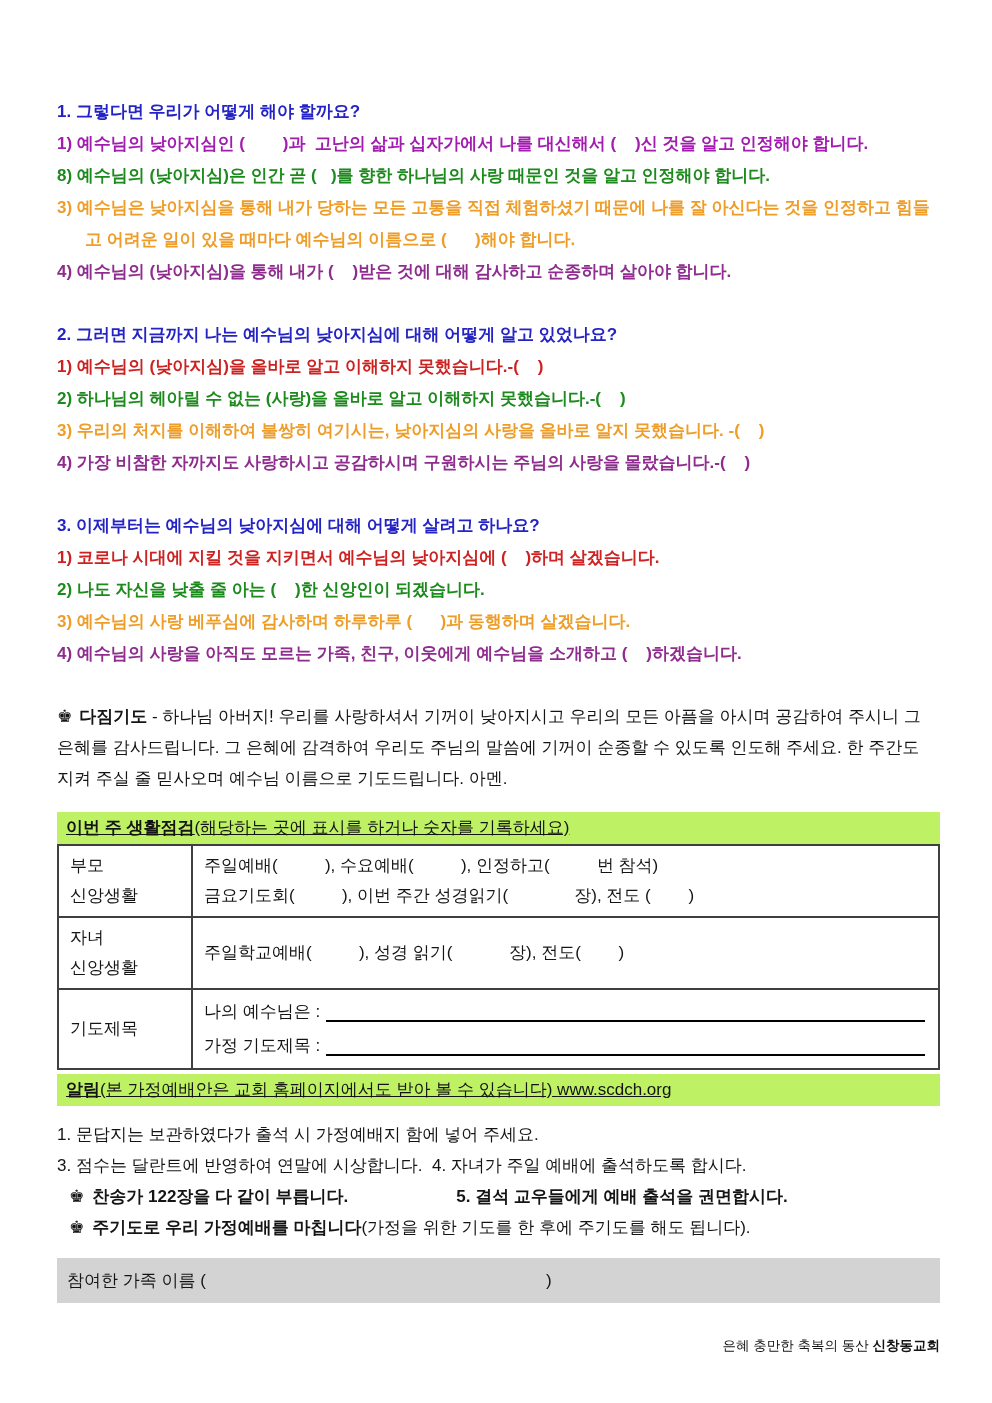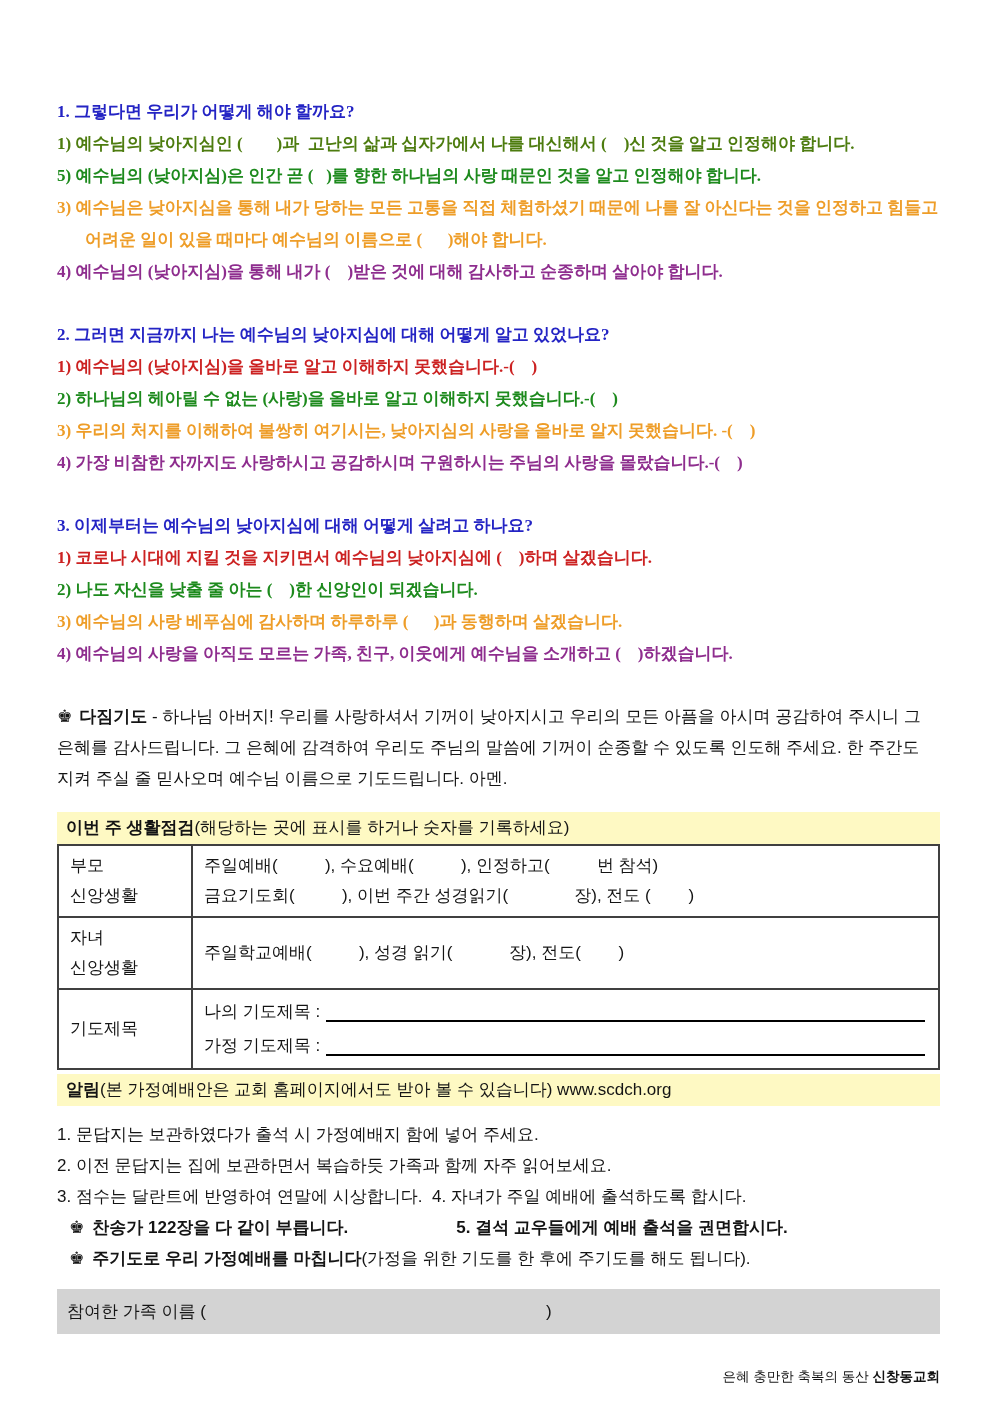--- a/index.html
+++ b/index.html
@@ -3,27 +3,27 @@
 <meta charset="utf-8">
 <style>
   html,body{margin:0;padding:0;background:#ffffff;}
   .page{
     width:992px;min-height:1403px;box-sizing:border-box;
     padding:96px 52px 30px 57px;
     font-family:"Liberation Sans","DejaVu Sans",sans-serif;
     font-size:17px;color:#141414;overflow:hidden;
   }
   .pw{white-space:pre-wrap;}
-  .section{margin-bottom:31px;font-family:Liberation Serif, serif;}
+  .section{margin-bottom:31px;}
   .sec-heading{font-weight:bold;line-height:32px;margin:0;white-space:pre-wrap;}
   .item{line-height:32px;margin:0;padding-left:28px;text-indent:-28px;white-space:pre-wrap;font-weight:600;}
   .prayer{line-height:31px;margin:2px 0 18px 0;white-space:pre-wrap;}
   .prayer .icon{margin-right:7px;}
   .bar{
-    background:#fef9c3;line-height:22px;padding:5px 9px;margin:0;
+    background:#bef264;line-height:22px;padding:5px 9px;margin:0;text-decoration:underline;
   }
   .bar .bold{font-weight:bold;}
   table.check{
     width:100%;border-collapse:collapse;table-layout:fixed;
   }
   table.check td{
     border:2px solid #404040;vertical-align:middle;padding:5px 11px;line-height:30px;
   }
   td.label-cell{width:110px;}
   .fill-row{display:flex;align-items:flex-end;line-height:34px;}
@@ -42,22 +42,22 @@
   }
   .footer .church{font-weight:bold;}
 </style>
 </head>
 <body>
 
 <div class="page">
 
   <div class="section">
     <p class="sec-heading" style="color: rgb(36, 36, 196);">1. 그렇다면 우리가 어떻게 해야 할까요?</p>
-    <p class="item" style="color: #4d7c0f;">1) 예수님의 낮아지심인 (        )과  고난의 삶과 십자가에서 나를 대신해서 (    )신 것을 알고 인정해야 합니다.</p>
-    <p class="item" style="color: rgb(29, 138, 29);">5) 예수님의 (낮아지심)은 인간 곧 (   )를 향한 하나님의 사랑 때문인 것을 알고 인정해야 합니다.</p>
+    <p class="item" style="color: #a21caf;">1) 예수님의 낮아지심인 (        )과  고난의 삶과 십자가에서 나를 대신해서 (    )신 것을 알고 인정해야 합니다.</p>
+    <p class="item" style="color: rgb(29, 138, 29);">8) 예수님의 (낮아지심)은 인간 곧 (   )를 향한 하나님의 사랑 때문인 것을 알고 인정해야 합니다.</p>
     <p class="item" style="color: rgb(238, 157, 40);">3) 예수님은 낮아지심을 통해 내가 당하는 모든 고통을 직접 체험하셨기 때문에 나를 잘 아신다는 것을 인정하고 힘들고 어려운 일이 있을 때마다 예수님의 이름으로 (      )해야 합니다.</p>
     <p class="item" style="color: rgb(142, 45, 142);">4) 예수님의 (낮아지심)을 통해 내가 (    )받은 것에 대해 감사하고 순종하며 살아야 합니다.</p>
   </div>
 
   <div class="section">
     <p class="sec-heading" style="color: rgb(36, 36, 196);">2. 그러면 지금까지 나는 예수님의 낮아지심에 대해 어떻게 알고 있었나요?</p>
     <p class="item" style="color: rgb(204, 34, 34);">1) 예수님의 (낮아지심)을 올바로 알고 이해하지 못했습니다.-(    )</p>
     <p class="item" style="color: rgb(29, 138, 29);">2) 하나님의 헤아릴 수 없는 (사랑)을 올바로 알고 이해하지 못했습니다.-(    )</p>
     <p class="item" style="color: rgb(238, 157, 40);">3) 우리의 처지를 이해하여 불쌍히 여기시는, 낮아지심의 사랑을 올바로 알지 못했습니다. -(    )</p>
     <p class="item" style="color: rgb(142, 45, 142);">4) 가장 비참한 자까지도 사랑하시고 공감하시며 구원하시는 주님의 사랑을 몰랐습니다.-(    )</p>
@@ -95,37 +95,36 @@
       <td>
         <div class="pw">주일학교예배(          ), 성경 읽기(            장), 전도(        )</div>
       </td>
     </tr>
     <tr>
       <td class="label-cell">
         <div>기도제목</div>
       </td>
       <td>
         <div class="fill-row">
-              <span class="pw">나의 기도제목 :</span>
+              <span class="pw">나의 예수님은 :</span>
               <span class="fill-line"></span>
             </div>
         <div class="fill-row">
               <span class="pw">가정 기도제목 :</span>
               <span class="fill-line"></span>
             </div>
       </td>
     </tr>
   </tbody>
     </table>
 
   <div class="bar" style="margin-top:4px;"><span class="bold">알림</span><span class="pw">(본 가정예배안은 교회 홈페이지에서도 받아 볼 수 있습니다) </span><span>www.scdch.org</span></div>
 
   <div class="notes">
     <p>1. 문답지는 보관하였다가 출석 시 가정예배지 함에 넣어 주세요.</p>
-    <p>2. 이전 문답지는 집에 보관하면서 복습하듯 가족과 함께 자주 읽어보세요.</p>
     <p>3. 점수는 달란트에 반영하여 연말에 시상합니다.  4. 자녀가 주일 예배에 출석하도록 합시다.</p>
     <p class="icon-line"><span class="icon">♚</span><span>찬송가 122장을 다 같이 부릅니다.</span><span class="extra">5. 결석 교우들에게 예배 출석을 권면합시다.</span></p>
     <p class="icon-line"><span class="icon">♚</span><span>주기도로 우리 가정예배를 마칩니다</span><span style="font-weight:normal;" class="pw">(가정을 위한 기도를 한 후에 주기도를 해도 됩니다).</span></p>
   </div>
 
   <div class="submit-box">
     <div>참여한 가족 이름 (                                                                        )</div>
   </div>
 
   <div class="footer"><span>은혜 충만한 축복의 동산 </span><span class="church">신창동교회</span></div>

